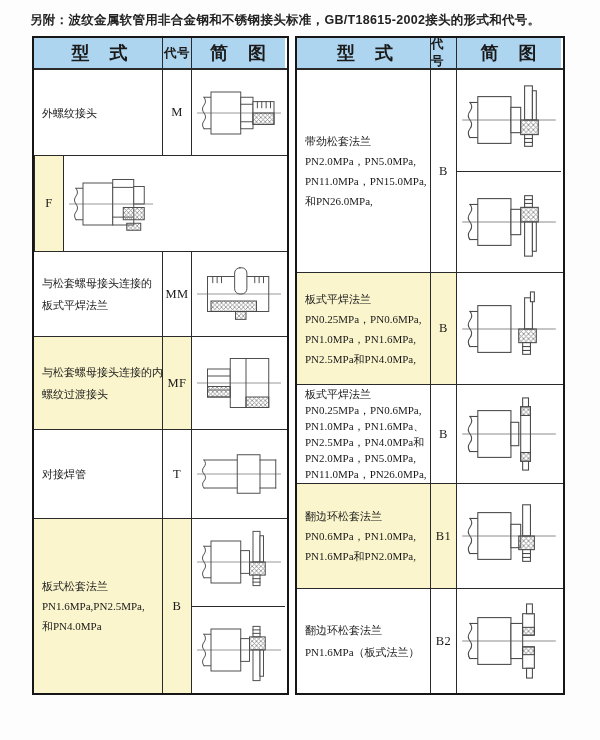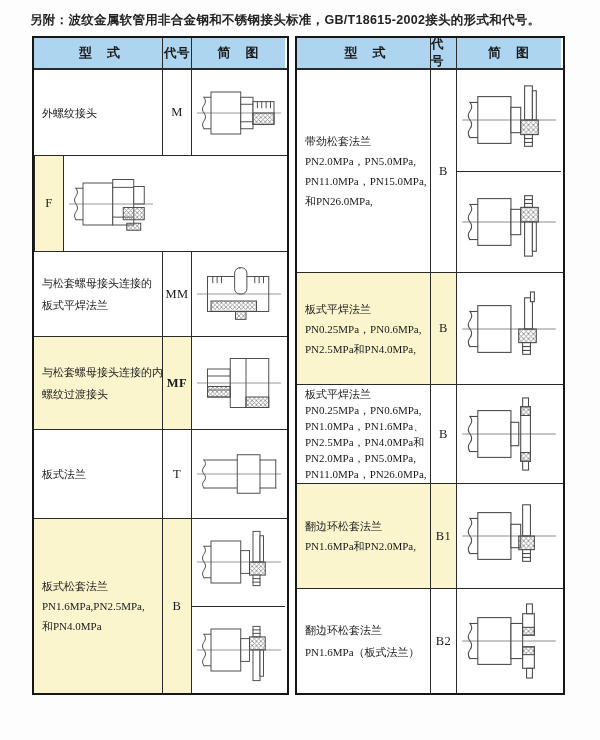--- a/index.html
+++ b/index.html
@@ -26,21 +26,21 @@
   .row{display:flex;box-sizing:border-box;border-bottom:1px solid var(--line);}
   .row:last-child{border-bottom:none;}
   .row.header{border-bottom:2px solid var(--line);}
   .cell{box-sizing:border-box;overflow:hidden;}
   .cell.code,.cell.diagram{border-left:1px solid var(--line);}
   .cell.type{display:flex;flex-direction:column;justify-content:center;padding:2px 4px 2px 8px;}
   .cell.code{display:flex;align-items:center;justify-content:center;
     font-size:12.5px;letter-spacing:.5px;}
   .cell.diagram{display:flex;flex-direction:column;}
   .hcell{display:flex;align-items:center;justify-content:center;background:var(--blue);
-    font-weight:bold;font-size:13px;letter-spacing:1px;}
+    font-weight:bold;font-size:18px;letter-spacing:1px;}
   .yellow{background:var(--yellow);}
   .lines span{display:block;font-size:11px;white-space:nowrap;}
   .dwrap{flex:1;display:flex;align-items:center;justify-content:center;min-height:0;}
   .dhalf{flex:1;display:flex;align-items:center;justify-content:center;min-height:0;}
   .dhalf.first{border-bottom:1px solid var(--line);}
   svg{display:block;}
 </style>
 </head>
 <body>
 
@@ -152,21 +152,21 @@
         </div>
       </div>
     </div>
     <div class="row" style="height: 93px;">
       <div class="cell type yellow" style="width: 128px;">
         <div class="lines">
           <span style="line-height: 22px;">与松套螺母接头连接的内</span>
           <span style="line-height: 22px;">螺纹过渡接头</span>
         </div>
       </div>
-      <div class="cell code yellow" style="width: 29px; font-weight: bold;">MF</div>
+      <div class="cell code yellow" style="width: 29px;">MF</div>
       <div class="cell diagram" style="width: 94px;">
         <div class="dwrap">
           <svg width="88" height="70" viewBox="0 0 100 80" preserveAspectRatio="xMidYMid meet">
     <defs>
               <pattern id="h4" width="5" height="5" patternUnits="userSpaceOnUse">
       <path d="M0,5 L5,0 M0,0 L5,5" stroke="#8a8a8a" stroke-width="0.9" fill="none"></path>
     </pattern>
             </defs>
     <g stroke="#4a4a4a" stroke-width="1.1" fill="none" stroke-linecap="square">
               <rect x="14" y="24" width="26" height="32" fill="#fff"></rect>
@@ -180,21 +180,21 @@
     <g stroke="#555" stroke-width="0.7">
               <line x1="2" y1="40" x2="98" y2="40"></line>
             </g>
   </svg>
         </div>
       </div>
     </div>
     <div class="row" style="height: 89px;">
       <div class="cell type" style="width: 128px;">
         <div class="lines">
-          <span style="line-height: 22px;">板式法兰</span>
+          <span style="line-height: 22px;">对接焊管</span>
         </div>
       </div>
       <div class="cell code" style="width: 29px;">T</div>
       <div class="cell diagram" style="width: 94px;">
         <div class="dwrap">
           <svg width="88" height="70" viewBox="0 0 100 80" preserveAspectRatio="xMidYMid meet">
     <defs>
               <pattern id="h5" width="5" height="5" patternUnits="userSpaceOnUse">
       <path d="M0,5 L5,0 M0,0 L5,5" stroke="#8a8a8a" stroke-width="0.9" fill="none"></path>
     </pattern>
@@ -345,20 +345,21 @@
             </g>
   </svg>
         </div>
       </div>
     </div>
     <div class="row" style="height: 112px;">
       <div class="cell type yellow" style="width: 133px;">
         <div class="lines">
           <span style="line-height: 20px;">板式平焊法兰</span>
           <span style="line-height: 20px;">PN0.25MPa，PN0.6MPa,</span>
+          <span style="line-height: 20px;">PN1.0MPa，PN1.6MPa,</span>
           <span style="line-height: 20px;">PN2.5MPa和PN4.0MPa,</span>
         </div>
       </div>
       <div class="cell code yellow" style="width: 26px;">B</div>
       <div class="cell diagram" style="width: 105px;">
         <div class="dwrap">
           <svg width="98" height="78" viewBox="0 0 100 80" preserveAspectRatio="xMidYMid meet">
     <defs>
               <pattern id="h10" width="5" height="5" patternUnits="userSpaceOnUse">
       <path d="M0,5 L5,0 M0,0 L5,5" stroke="#8a8a8a" stroke-width="0.9" fill="none"></path>
@@ -419,20 +420,21 @@
               <line x1="2" y1="40" x2="98" y2="40"></line>
             </g>
   </svg>
         </div>
       </div>
     </div>
     <div class="row" style="height: 105px;">
       <div class="cell type yellow" style="width: 133px;">
         <div class="lines">
           <span style="line-height: 20px;">翻边环松套法兰</span>
+          <span style="line-height: 20px;">PN0.6MPa，PN1.0MPa,</span>
           <span style="line-height: 20px;">PN1.6MPa和PN2.0MPa,</span>
         </div>
       </div>
       <div class="cell code yellow" style="width: 26px;">B1</div>
       <div class="cell diagram" style="width: 105px;">
         <div class="dwrap">
           <svg width="98" height="78" viewBox="0 0 100 80" preserveAspectRatio="xMidYMid meet">
     <defs>
               <pattern id="h12" width="5" height="5" patternUnits="userSpaceOnUse">
       <path d="M0,5 L5,0 M0,0 L5,5" stroke="#8a8a8a" stroke-width="0.9" fill="none"></path>

